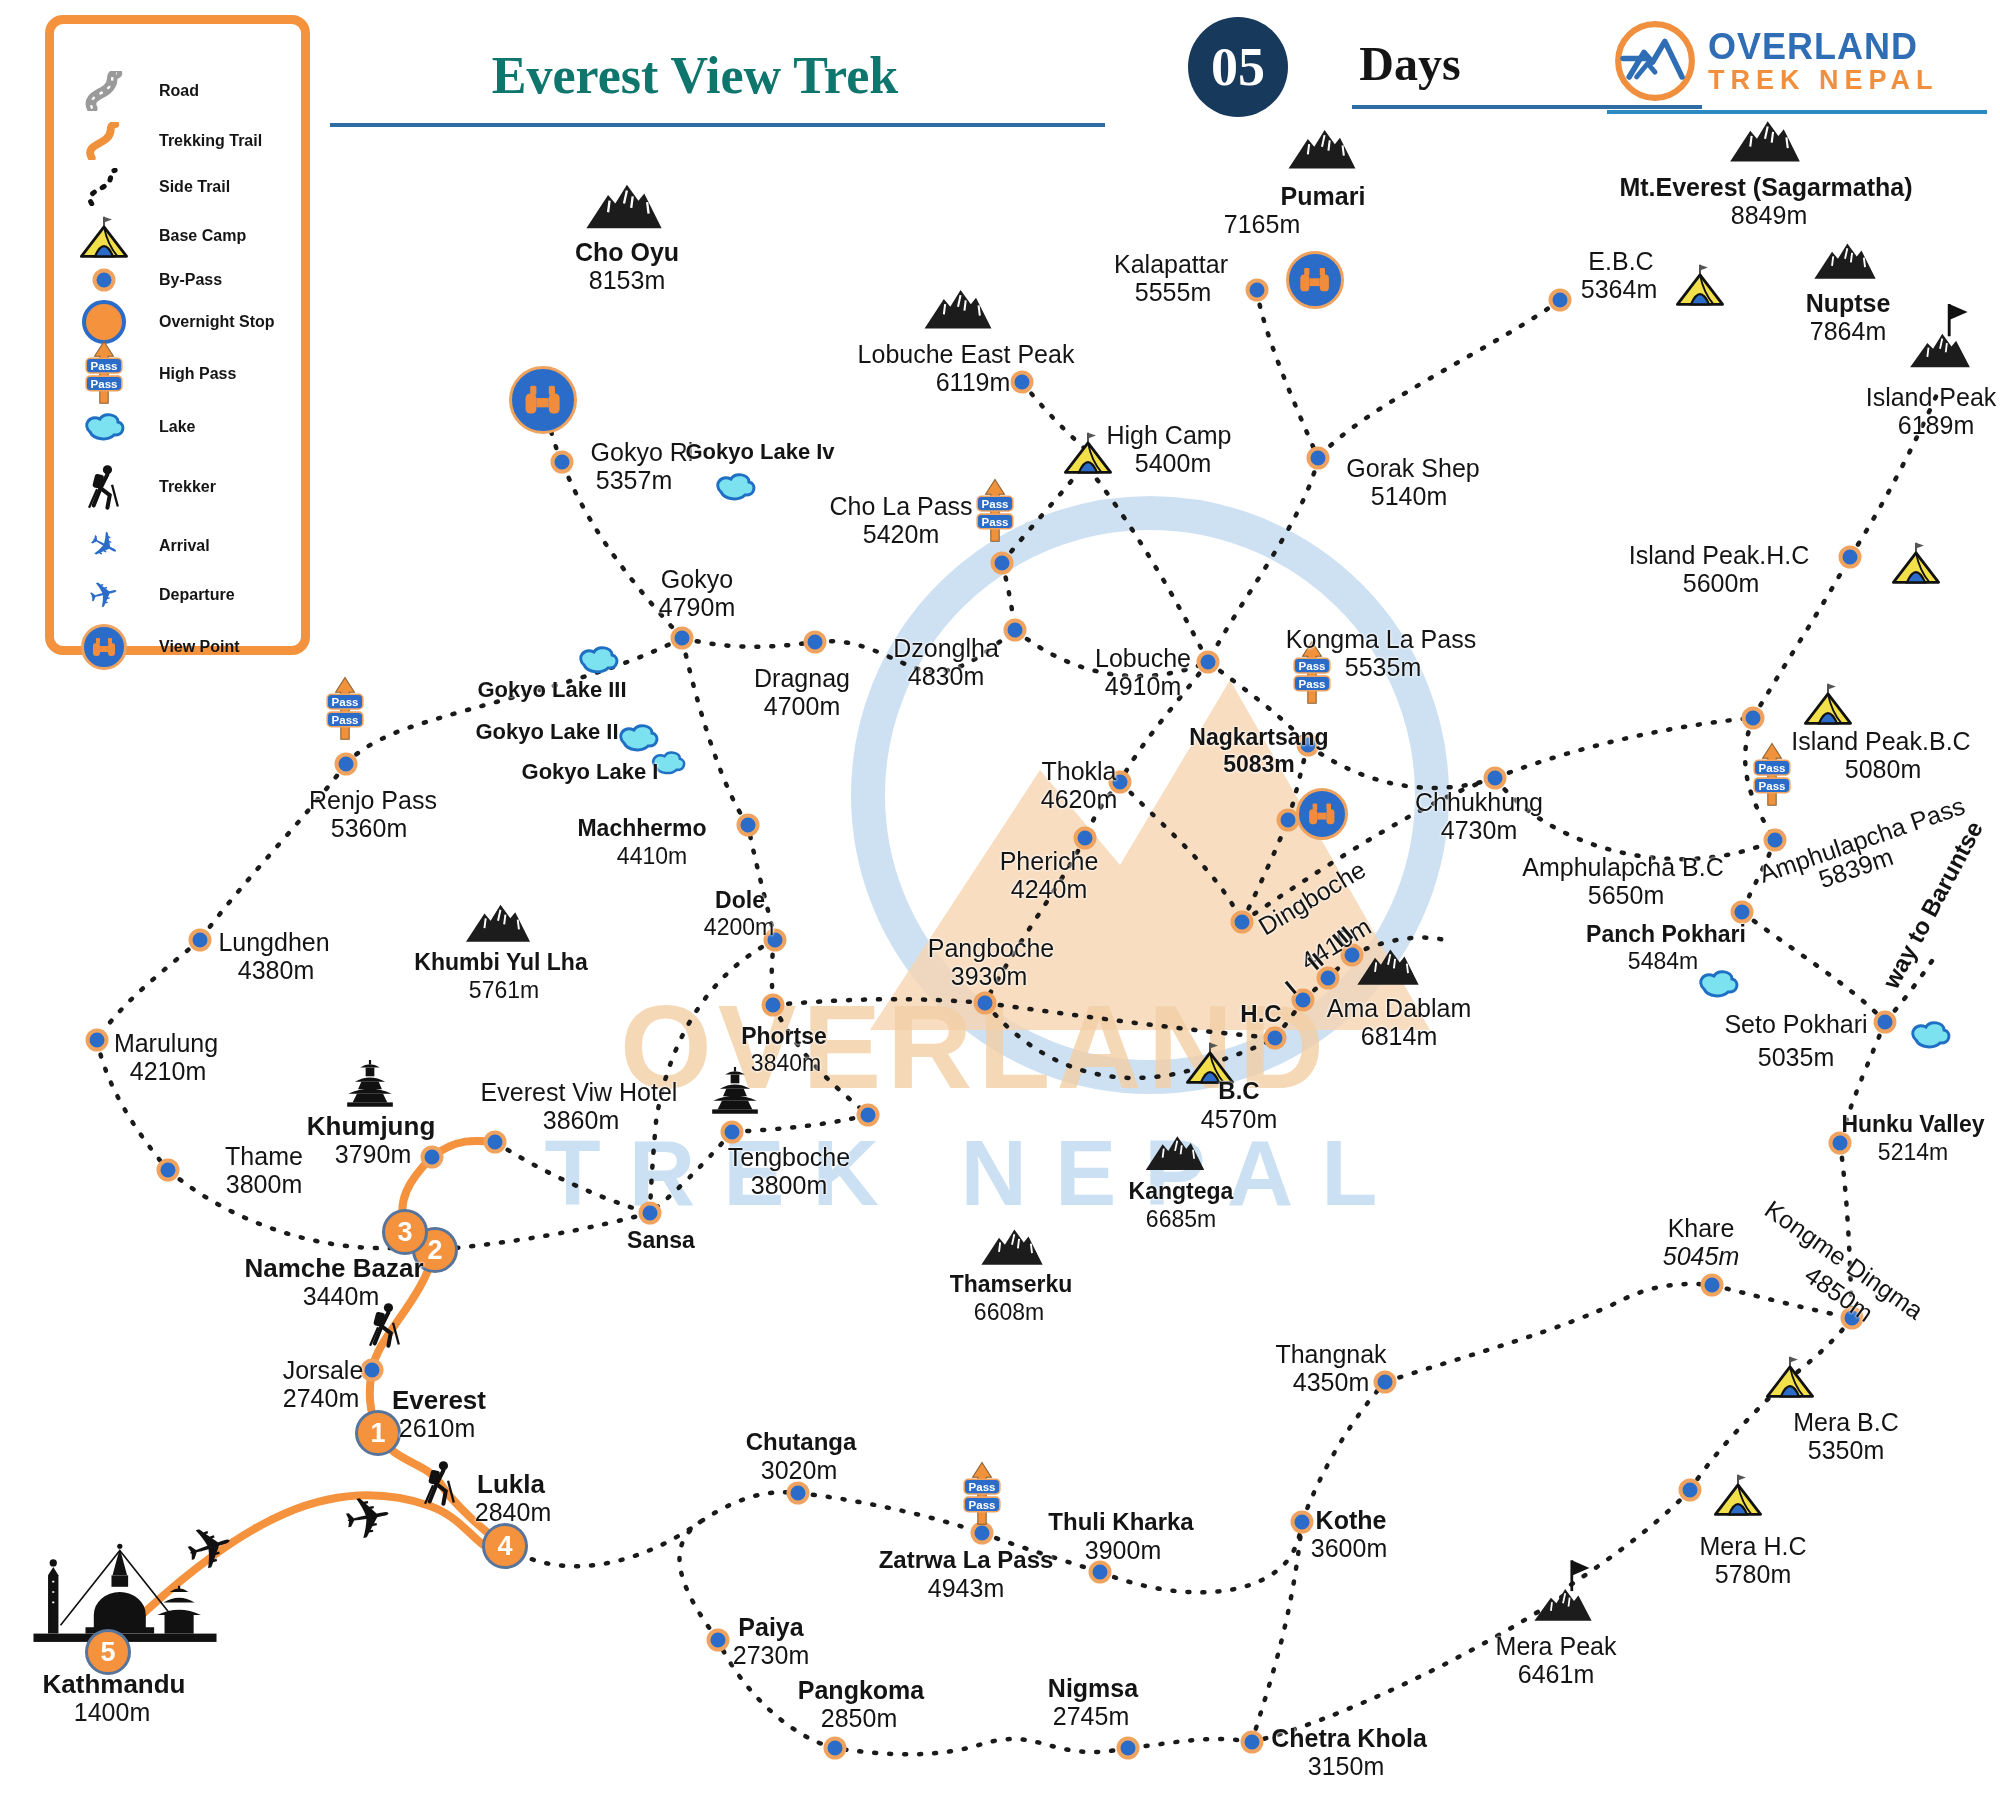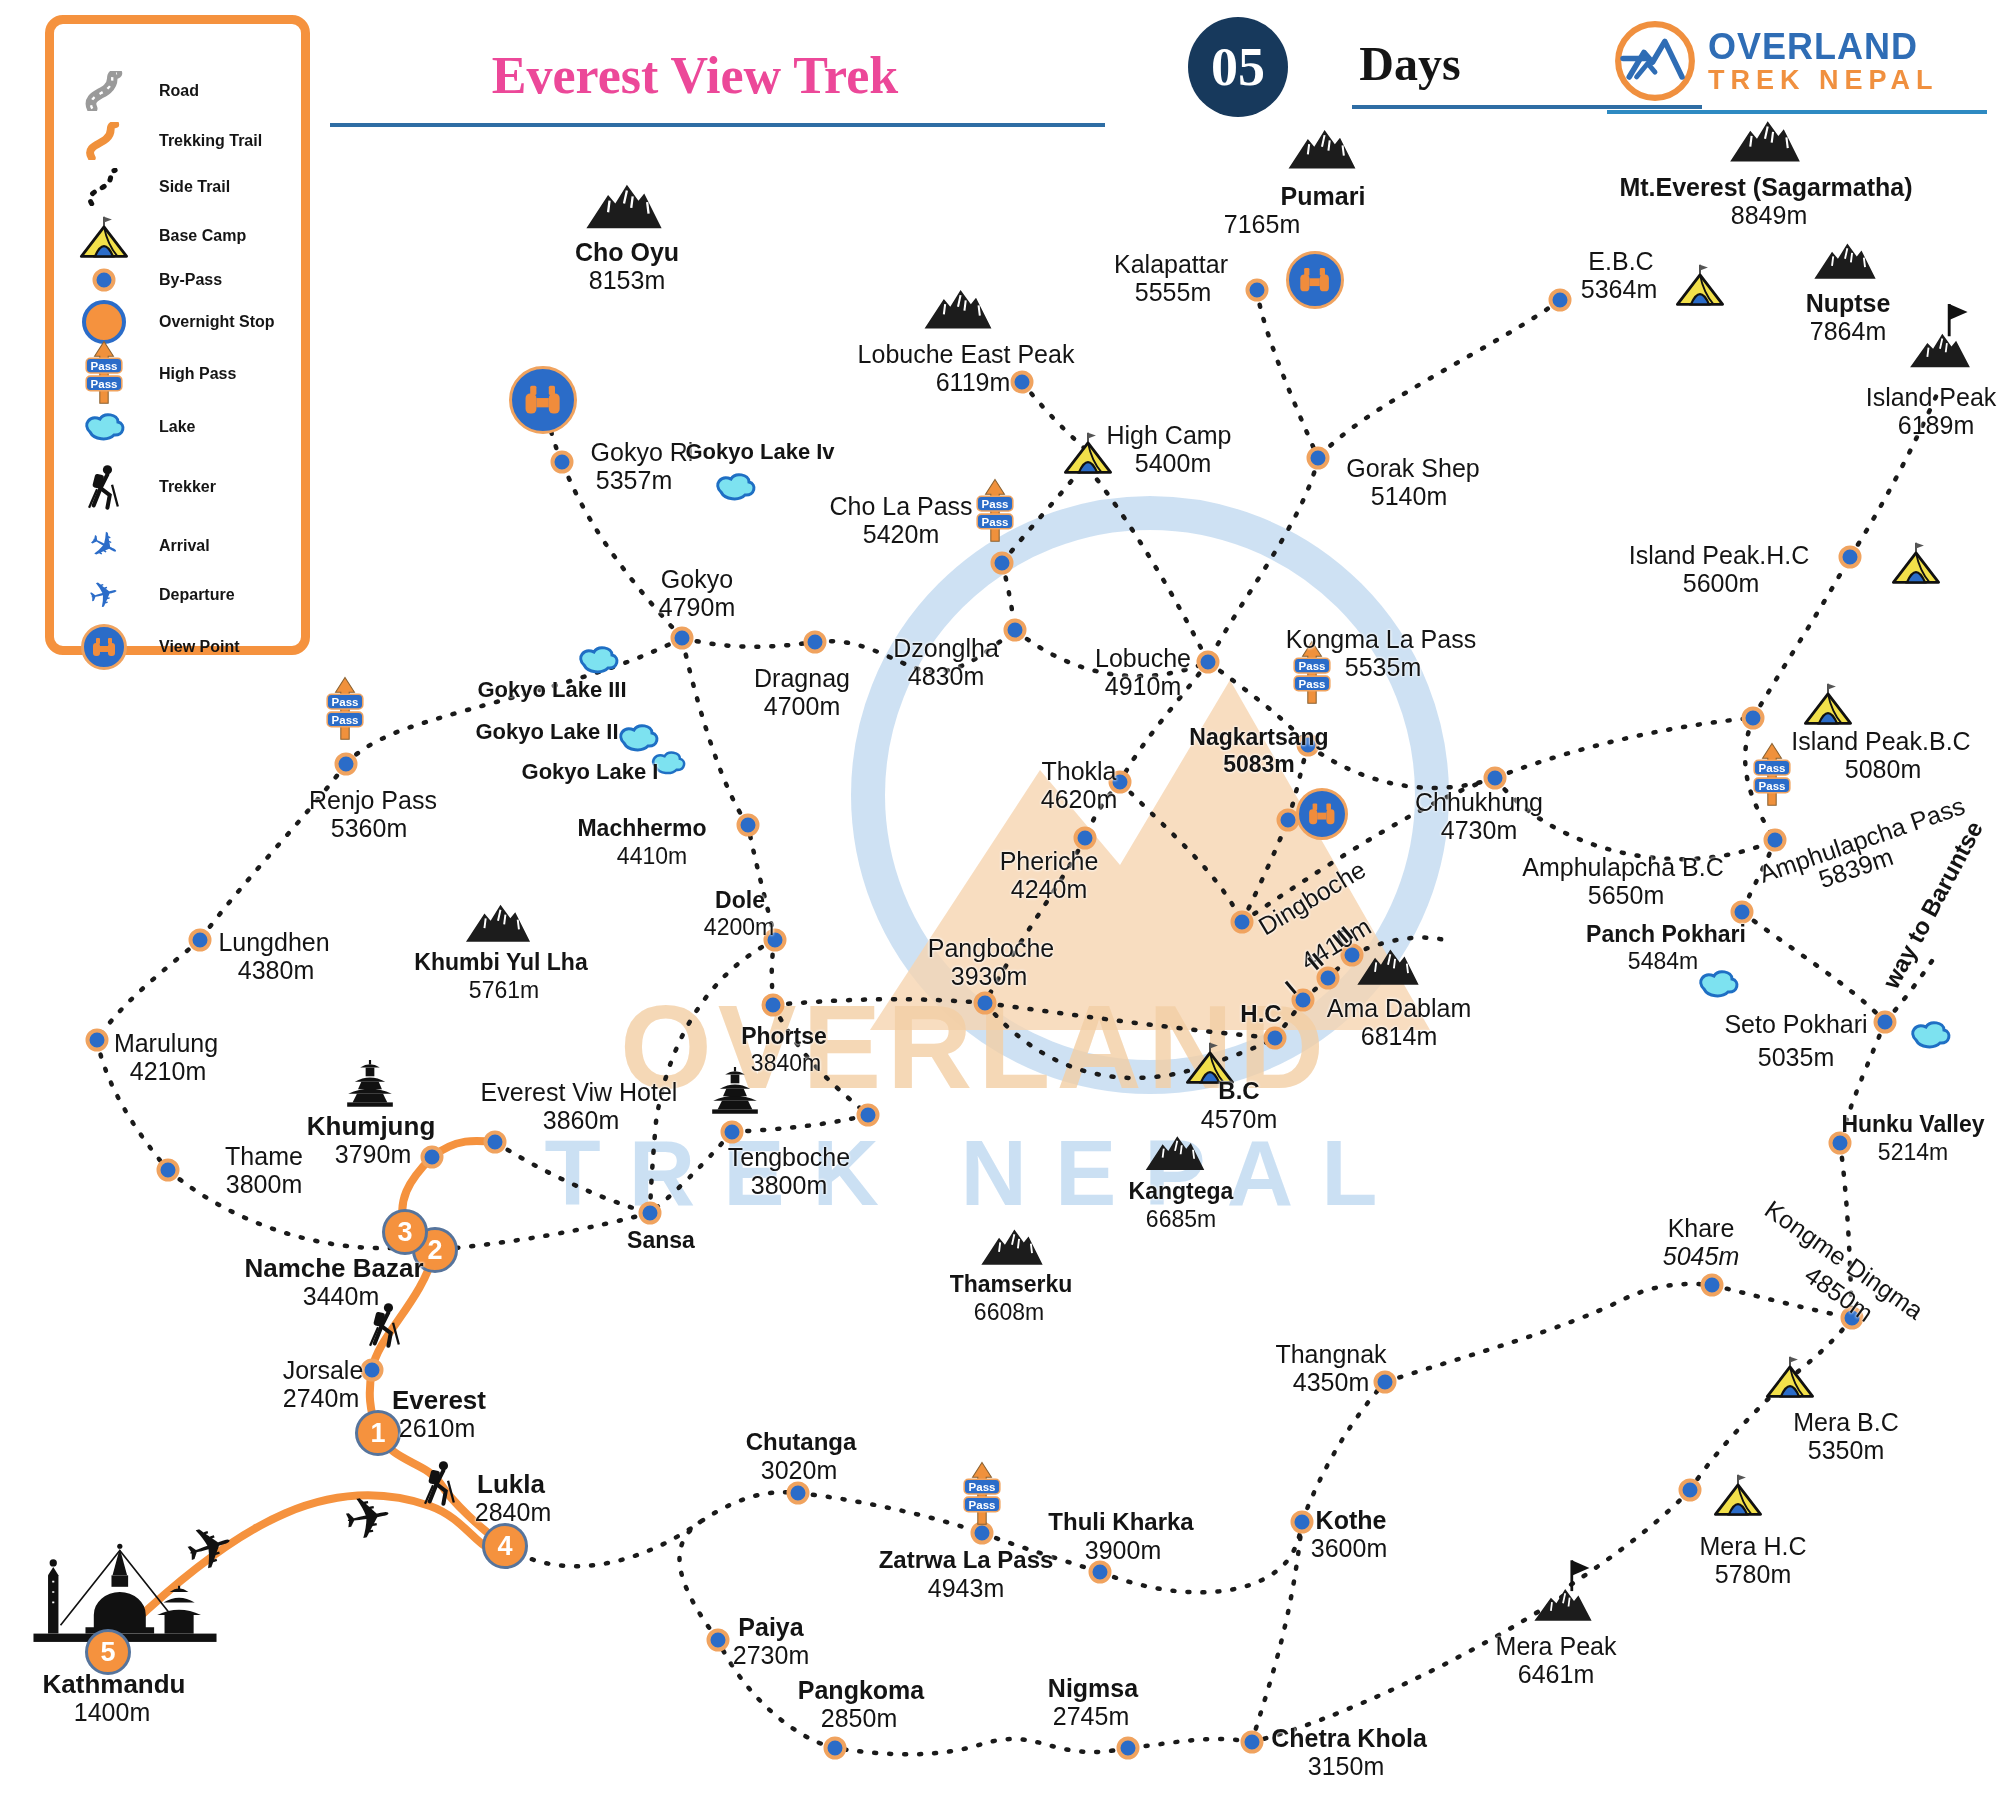--- a/index.html
+++ b/index.html
@@ -6,21 +6,21 @@
   #stage{position:relative;width:2000px;height:1800px;background:#ffffff;overflow:hidden;
          font-family:"Liberation Sans",sans-serif;}
   svg{display:block;}
   #trails-svg{position:absolute;left:0;top:0;z-index:1;}
   .side-trail{fill:none;stroke:#1a1a1a;stroke-width:4.5;stroke-dasharray:2 13;stroke-linecap:round;}
   .trek-trail{fill:none;stroke:#f5923e;stroke-width:8;stroke-linecap:round;stroke-linejoin:round;}
 
   
   .hdr{position:absolute;z-index:4;white-space:nowrap;}
   #page-title{left:695px;top:75px;transform:translate(-50%,-50%);
-    font-family:"Liberation Serif",serif;font-weight:700;font-size:52px;color:#ec4899;}
+    font-family:"Liberation Serif",serif;font-weight:700;font-size:52px;color:#0f766e;}
   .rule{position:absolute;height:4px;background:#2e6da4;z-index:4;}
   #days-circle{left:1238px;top:67px;transform:translate(-50%,-50%);width:100px;height:100px;
     border-radius:50%;background:#17395c;display:flex;align-items:center;justify-content:center;}
   #days-num{font-family:"Liberation Serif",serif;font-weight:700;font-size:54px;color:#fff;}
   #days-label{left:1410px;top:63px;transform:translate(-50%,-50%);
     font-family:"Liberation Serif",serif;font-weight:700;font-size:48px;color:#151515;}
   #logo{left:1612px;top:18px;display:flex;align-items:center;gap:10px;}
   #logo-text{line-height:1.05;}
   #logo-line1{font-weight:700;font-size:36px;color:#2f6db5;letter-spacing:1px;}
   #logo-line2{font-weight:700;font-size:27px;color:#f0903f;letter-spacing:6px;}

